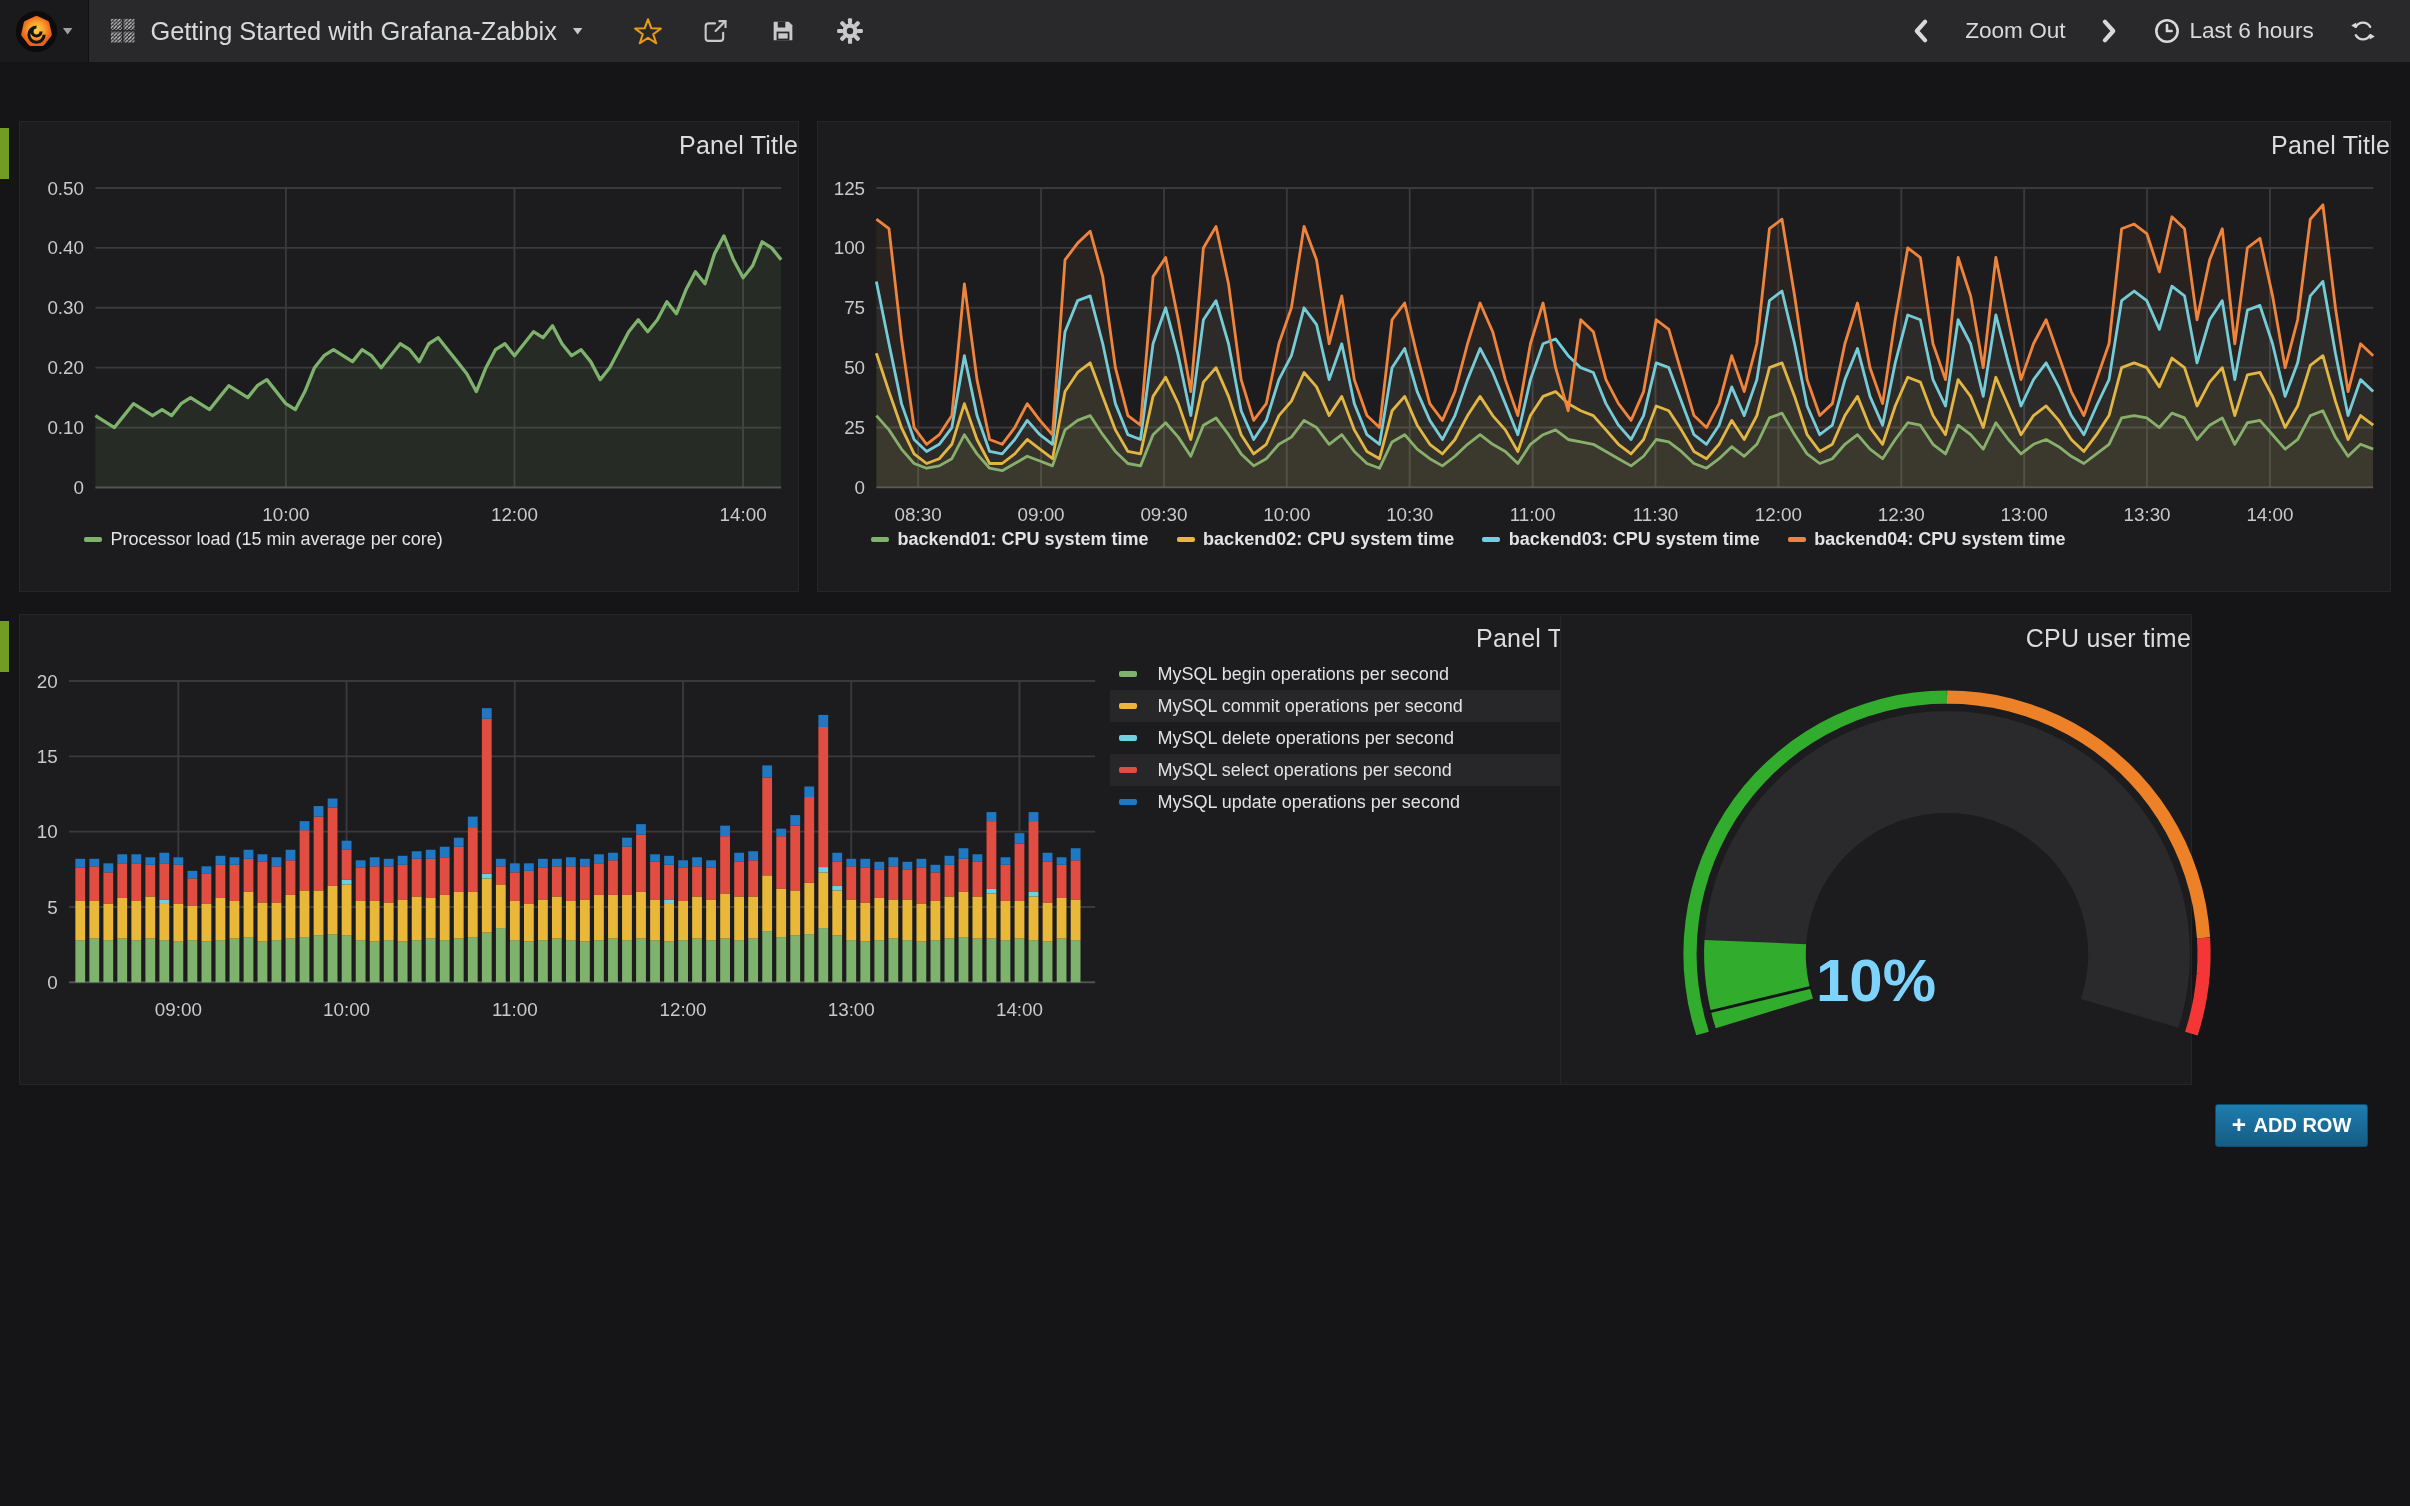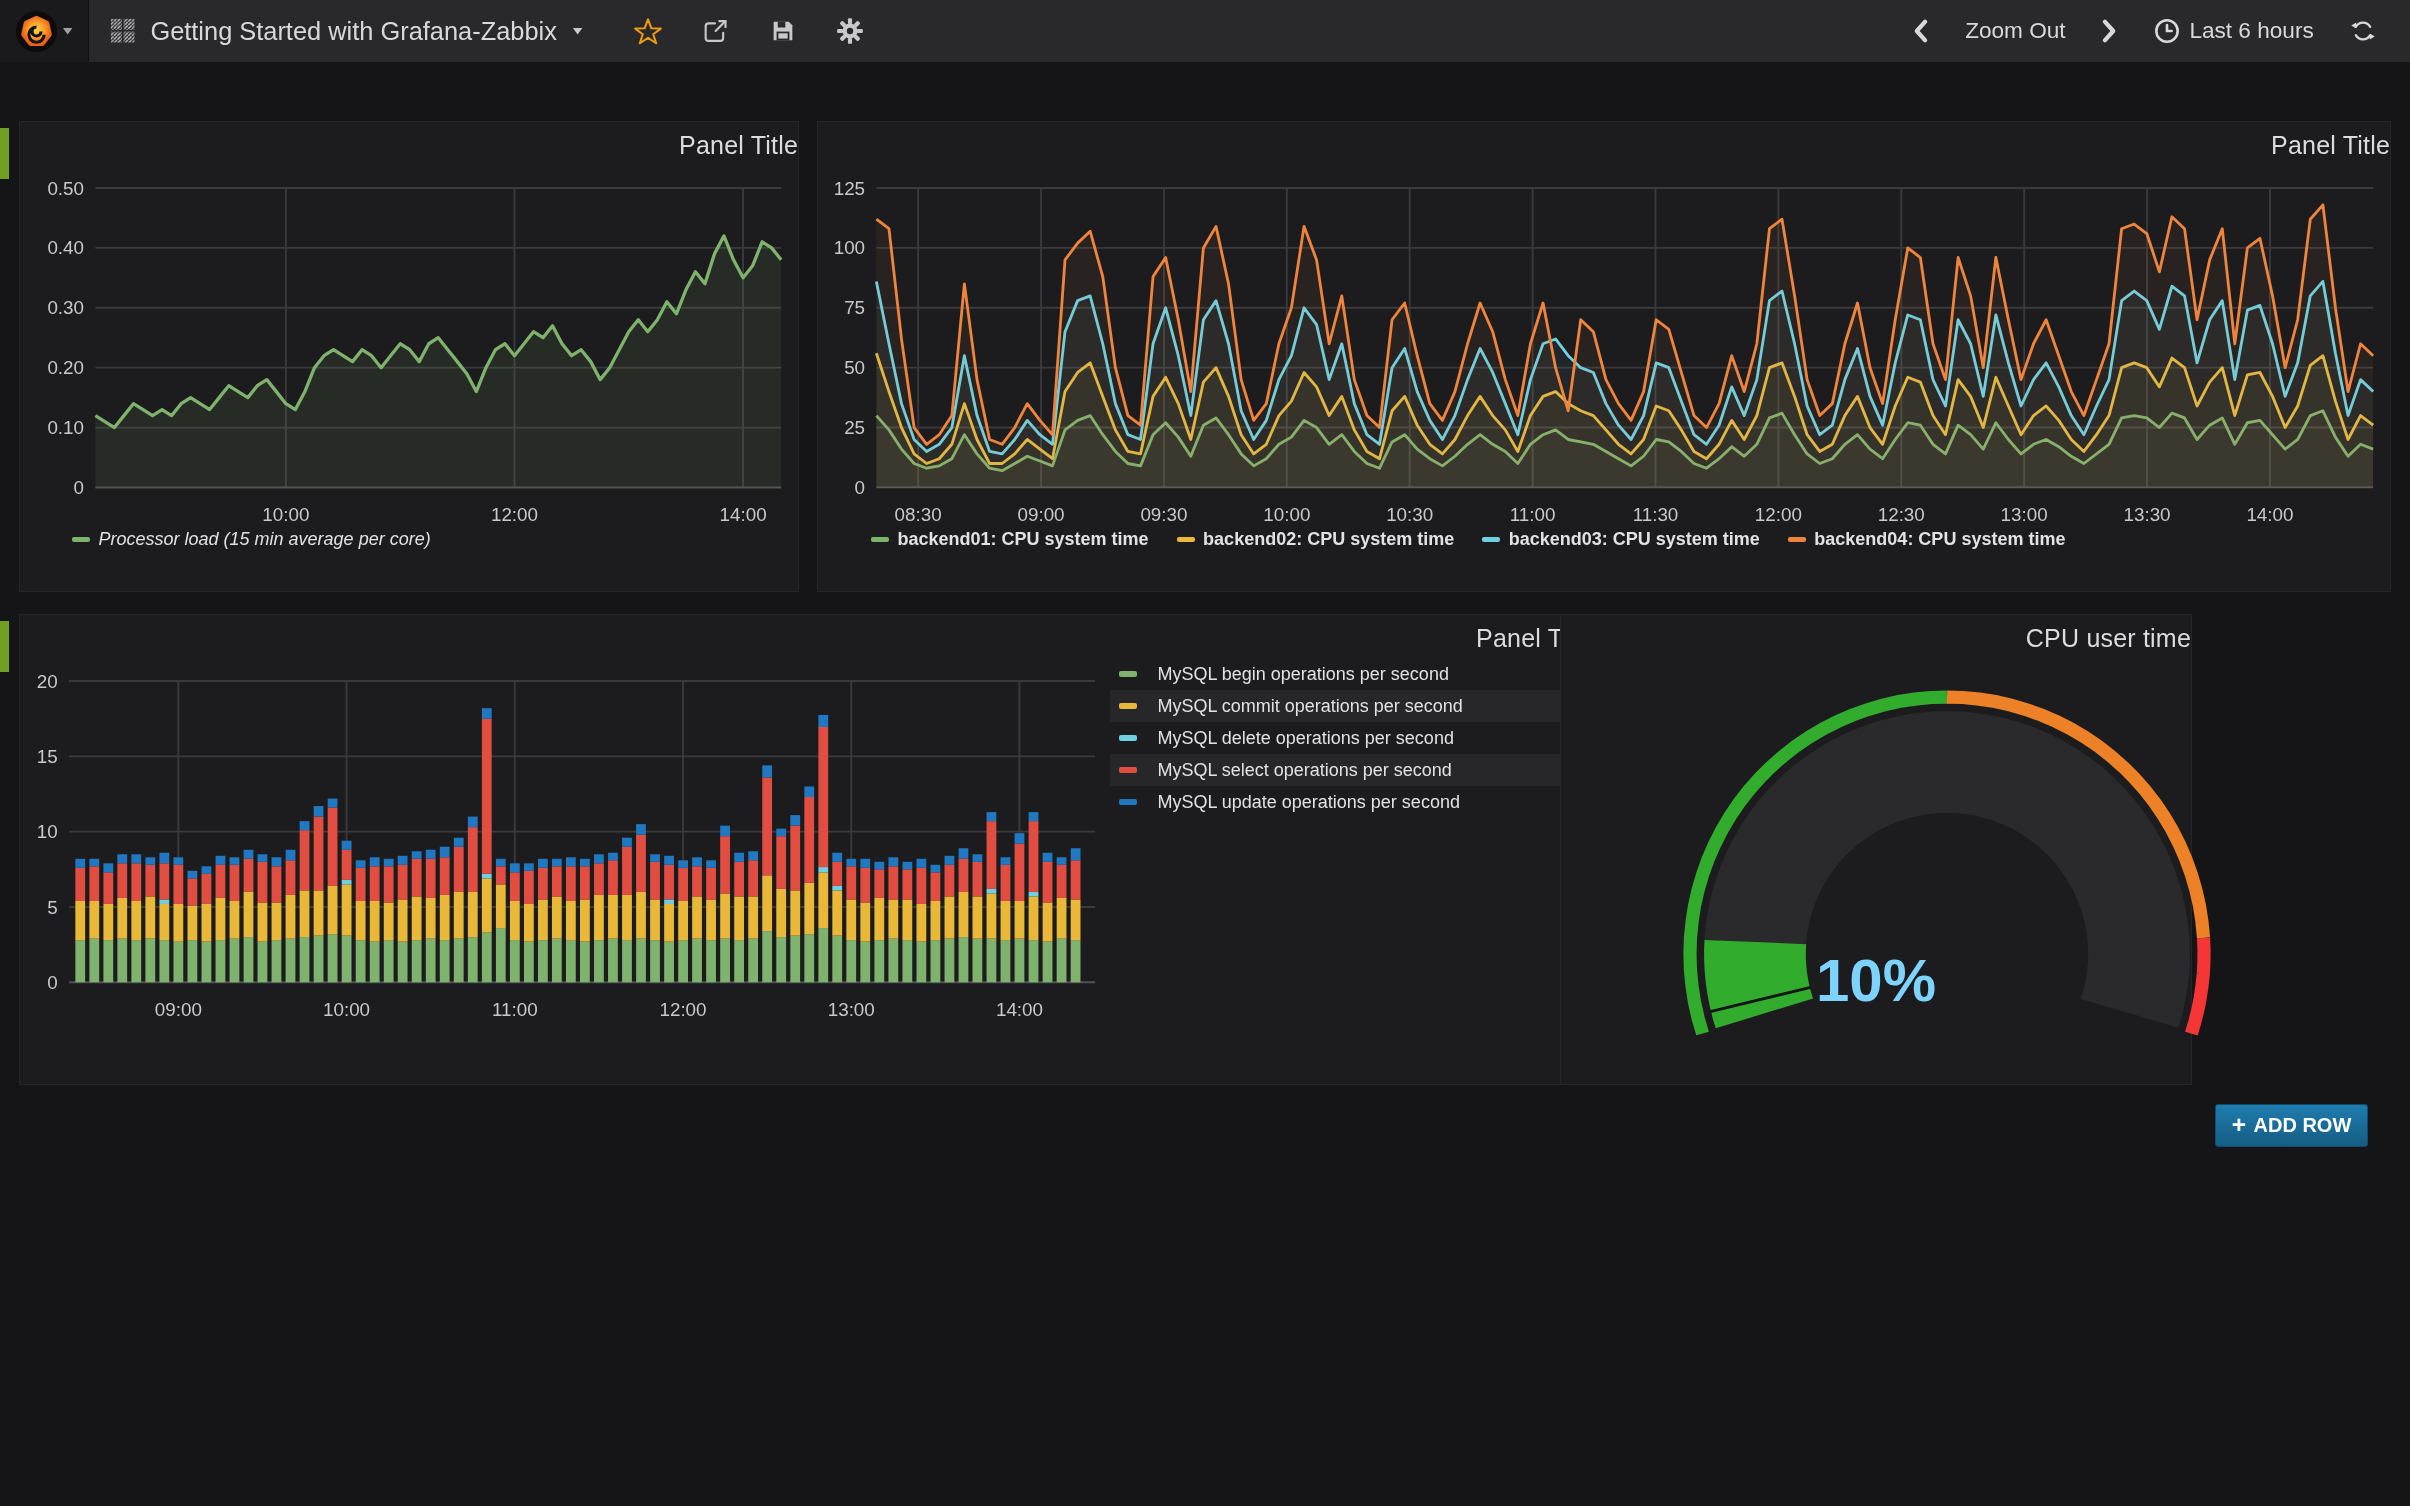--- a/index.html
+++ b/index.html
@@ -184,21 +184,21 @@
             <line x1="80" y1="260.8" x2="808" y2="260.8" stroke="#3a3a3d" stroke-width="2"></line>
             <text x="68" y="267.8" text-anchor="end" fill="#c9c9cb" font-size="20">0.20</text>
             <line x1="80" y1="324.4" x2="808" y2="324.4" stroke="#3a3a3d" stroke-width="2"></line>
             <text x="68" y="331.4" text-anchor="end" fill="#c9c9cb" font-size="20">0.10</text>
             <line x1="80" y1="388" x2="808" y2="388" stroke="#515156" stroke-width="2"></line>
             <text x="68" y="395" text-anchor="end" fill="#c9c9cb" font-size="20">0</text>
           </g>
           <path d="M 80.0 311.7 L 90.1 318.0 L 100.2 324.4 L 110.3 311.7 L 120.4 299.0 L 130.6 305.3 L 140.7 311.7 L 150.8 305.3 L 160.9 311.7 L 171.0 299.0 L 181.1 292.6 L 191.2 299.0 L 201.3 305.3 L 211.4 292.6 L 221.6 279.9 L 231.7 286.2 L 241.8 292.6 L 251.9 279.9 L 262.0 273.5 L 272.1 286.2 L 282.2 299.0 L 292.3 305.3 L 302.4 286.2 L 312.6 260.8 L 322.7 248.1 L 332.8 241.7 L 342.9 248.1 L 353.0 254.4 L 363.1 241.7 L 373.2 248.1 L 383.3 260.8 L 393.4 248.1 L 403.6 235.4 L 413.7 241.7 L 423.8 254.4 L 433.9 235.4 L 444.0 229.0 L 454.1 241.7 L 464.2 254.4 L 474.3 267.2 L 484.4 286.2 L 494.6 260.8 L 504.7 241.7 L 514.8 235.4 L 524.9 248.1 L 535.0 235.4 L 545.1 222.6 L 555.2 229.0 L 565.3 216.3 L 575.4 235.4 L 585.6 248.1 L 595.7 241.7 L 605.8 254.4 L 615.9 273.5 L 626.0 260.8 L 636.1 241.7 L 646.2 222.6 L 656.3 209.9 L 666.4 222.6 L 676.6 209.9 L 686.7 190.8 L 696.8 203.6 L 706.9 178.1 L 717.0 159.0 L 727.1 171.8 L 737.2 140.0 L 747.3 120.9 L 757.4 146.3 L 767.6 165.4 L 777.7 152.7 L 787.8 127.2 L 797.9 133.6 L 808.0 146.3 L 808.0 388 L 80.0 388 Z" fill="rgba(126,178,109,0.1)" stroke="none"></path>
           <path d="M 80.0 311.7 L 90.1 318.0 L 100.2 324.4 L 110.3 311.7 L 120.4 299.0 L 130.6 305.3 L 140.7 311.7 L 150.8 305.3 L 160.9 311.7 L 171.0 299.0 L 181.1 292.6 L 191.2 299.0 L 201.3 305.3 L 211.4 292.6 L 221.6 279.9 L 231.7 286.2 L 241.8 292.6 L 251.9 279.9 L 262.0 273.5 L 272.1 286.2 L 282.2 299.0 L 292.3 305.3 L 302.4 286.2 L 312.6 260.8 L 322.7 248.1 L 332.8 241.7 L 342.9 248.1 L 353.0 254.4 L 363.1 241.7 L 373.2 248.1 L 383.3 260.8 L 393.4 248.1 L 403.6 235.4 L 413.7 241.7 L 423.8 254.4 L 433.9 235.4 L 444.0 229.0 L 454.1 241.7 L 464.2 254.4 L 474.3 267.2 L 484.4 286.2 L 494.6 260.8 L 504.7 241.7 L 514.8 235.4 L 524.9 248.1 L 535.0 235.4 L 545.1 222.6 L 555.2 229.0 L 565.3 216.3 L 575.4 235.4 L 585.6 248.1 L 595.7 241.7 L 605.8 254.4 L 615.9 273.5 L 626.0 260.8 L 636.1 241.7 L 646.2 222.6 L 656.3 209.9 L 666.4 222.6 L 676.6 209.9 L 686.7 190.8 L 696.8 203.6 L 706.9 178.1 L 717.0 159.0 L 727.1 171.8 L 737.2 140.0 L 747.3 120.9 L 757.4 146.3 L 767.6 165.4 L 777.7 152.7 L 787.8 127.2 L 797.9 133.6 L 808.0 146.3" fill="none" stroke="#7EB26D" stroke-width="3.5" stroke-linejoin="round"></path>
         </svg></div>
-    <div id="legend0" class="legend-inline" style="left:52px; top:407px;font-style:italic;">
+    <div id="legend0" class="legend-inline" style="left:64px; top:407px;">
         <div class="legend-item">
           <span class="legend-swatch" style="background: rgb(126, 178, 109);"></span>
           <span>Processor load (15 min average per core)</span>
         </div>
       </div>
   </div>
 
   <div class="panel" style="left:817px; top:121px; width:1574px; height:471px;">
     <div class="panel-title">Panel Title</div>
     <div id="chart1" class="chart-mount"><svg width="1574" height="471" viewBox="0 0 1672 500">

